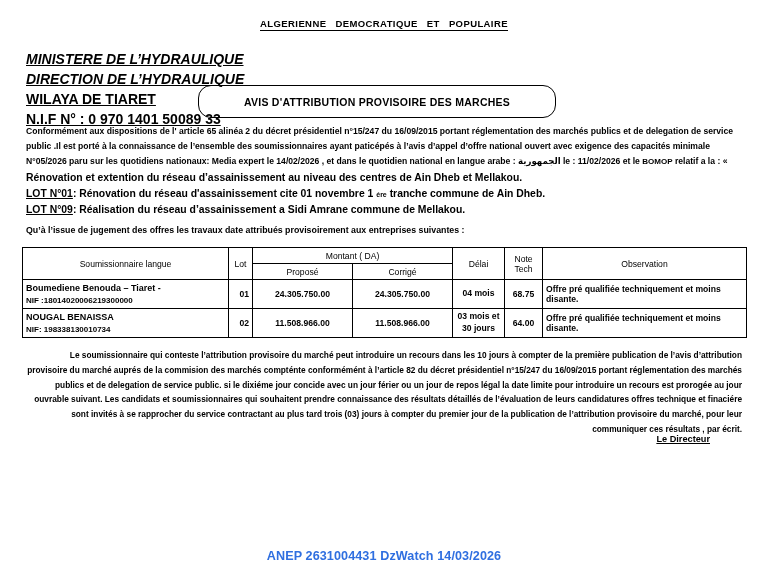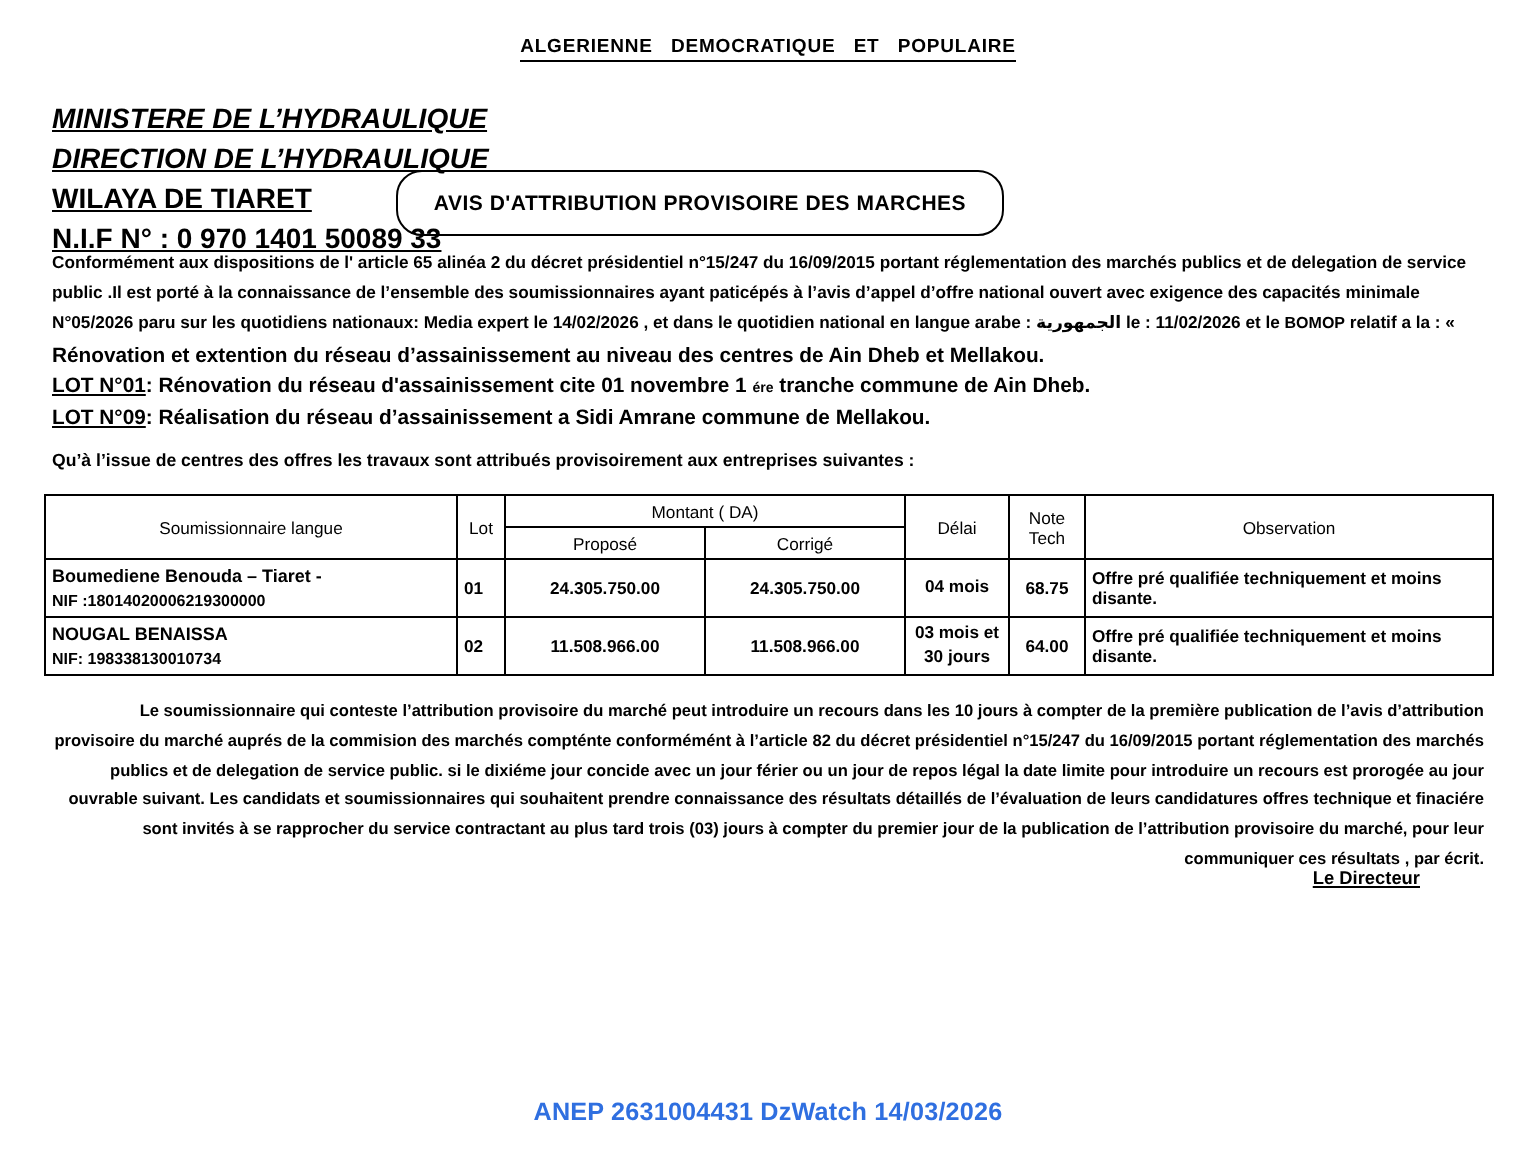--- a/index.html
+++ b/index.html
@@ -52,21 +52,21 @@
     font-style: italic;
     text-decoration: underline;
   }
   .lh-plain { text-decoration: underline; }
 
   
   .title-box {
     position: absolute;
     left: 198px;
     top: 85px;
-    width: 304px;
+    width: 358px;
     height: 33px;
     border: 1.3px solid #000;
     border-radius: 13px;
     display: flex;
     align-items: center;
     justify-content: center;
     box-sizing: border-box;
   }
   .title-box .title-text {
     font-size: 10.5px;
@@ -156,21 +156,21 @@
 
   td.c-sous {
     text-align: left;
     line-height: 1.45;
     padding-left: 4px;
     height: 26px;
   }
   td.c-sous .nm { font-size: 9px; }
   td.c-sous .nif { font-size: 8px; }
   td.c-lot {
-    text-align: left;
+    text-align: right;
     font-size: 11px;
   }
   td.c-amt {
     text-align: center;
     font-size: 11px;
   }
   td.c-del {
     text-align: center;
     font-size: 7.6px;
     line-height: 1.35;
@@ -247,21 +247,21 @@
 
   <div class="lots">
     <div>
       <span class="lot-label">LOT N°01</span><span>: Rénovation du réseau d'assainissement cite 01 novembre 1 </span><span class="sup">ére</span><span> tranche commune de Ain Dheb.</span>
     </div>
     <div>
       <span class="lot-label">LOT N°09</span><span>: Réalisation du réseau d’assainissement a Sidi Amrane commune de Mellakou.</span>
     </div>
   </div>
 
-  <div class="lead-in">Qu’à l’issue de centres des offres les travaux sont attribués provisoirement aux entreprises suivantes :</div>
+  <div class="lead-in">Qu’à l’issue de jugement des offres les travaux date attribués provisoirement aux entreprises suivantes :</div>
 
   <table class="awards">
     <colgroup>
       <col class="col-sous">
         <col class="col-lot">
         <col class="col-prop">
       <col class="col-corr">
         <col class="col-del">
         <col class="col-note">
         <col class="col-obs">

